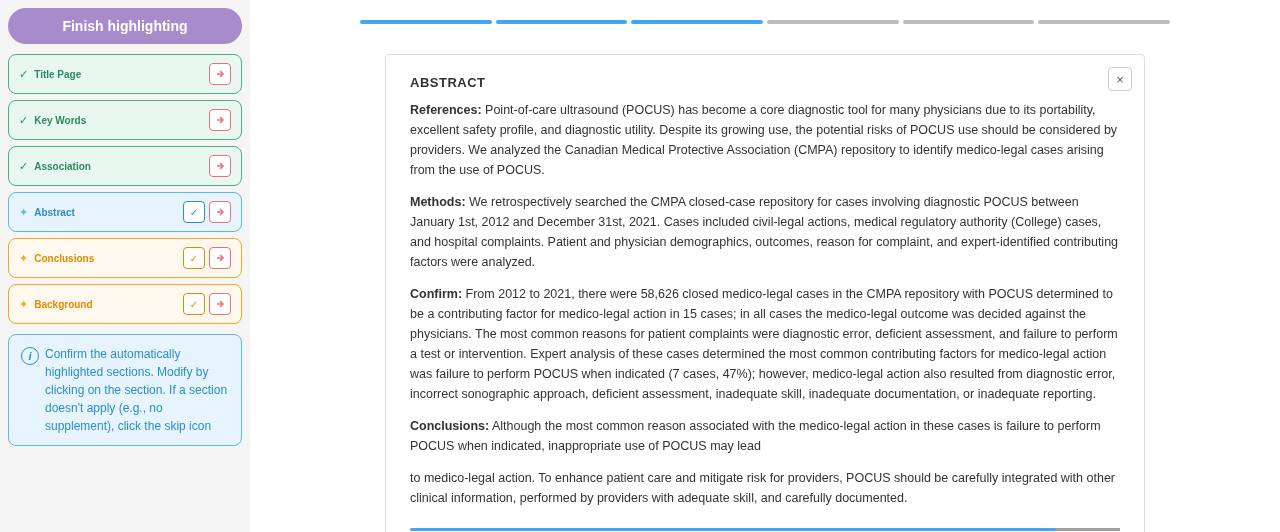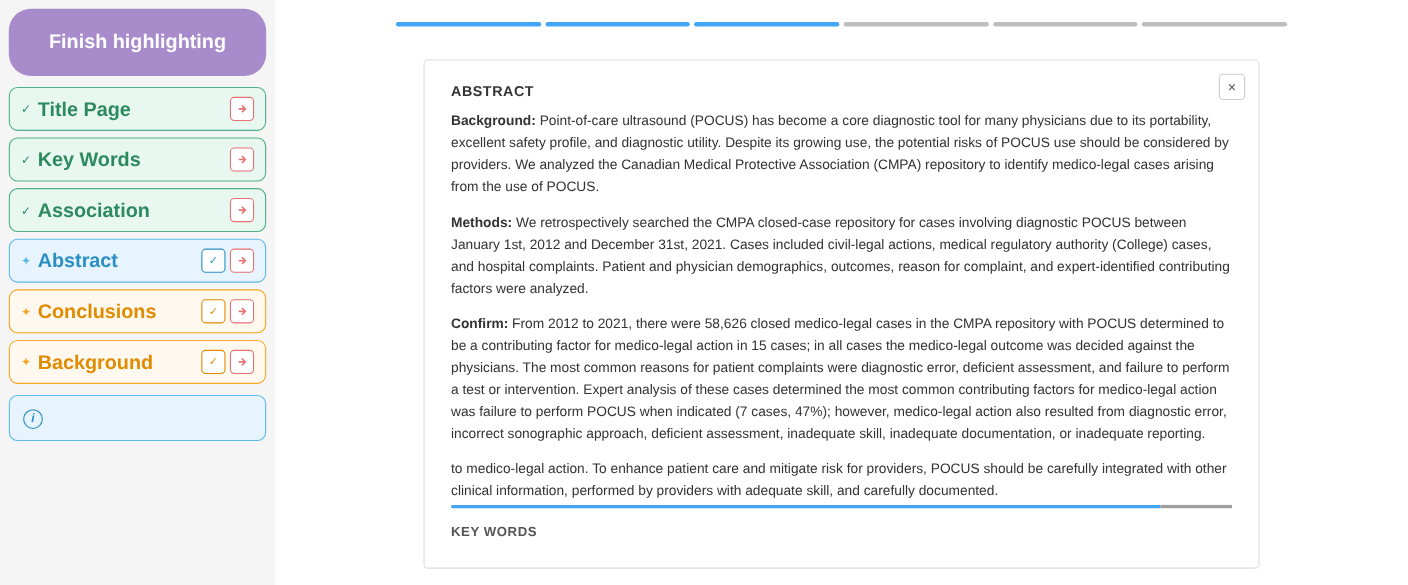--- a/index.html
+++ b/index.html
@@ -21,39 +21,39 @@
       padding: 8px;
       gap: 6px;
       overflow-y: auto;
     }
 
     .finish-btn {
       background: #a78bca;
       color: white;
       border: none;
       border-radius: 20px;
-      padding: 20px 16px;
-      font-size: 18px;
+      padding: 10px 16px;
+      font-size: 14px;
       font-weight: bold;
       cursor: pointer;
       width: 100%;
       margin-bottom: 4px;
     }
 
     .section-item {
       border-radius: 8px;
       padding: 8px 10px;
       display: flex;
       align-items: center;
       justify-content: space-between;
       cursor: pointer;
     }
 
     .section-item .section-label {
-      font-size: 18px;
+      font-size: 10px;
       font-weight: 600;
     }
 
     .section-item .section-icons {
       display: flex;
       gap: 4px;
       align-items: center;
     }
 
     .section-item .icon-btn {
@@ -292,20 +292,21 @@
         <svg width="10" height="10" viewBox="0 0 10 10">
             <line x1="2" y1="5" x2="7" y2="5" stroke="#e57373" stroke-width="1.5"></line>
             <polyline points="5,2 8,5 5,8" fill="none" stroke="#e57373" stroke-width="1.5"></polyline>
           </svg>
       </div>
     </div>
   </div>
 
   <div class="info-box">
     <div class="info-icon">i</div>
+    <span>Confirm the automatically highlighted sections. Modify by clicking on the section. If a section doesn't apply (e.g., no supplement), click the skip icon</span>
   </div>
 </div>
 
 <div class="main-content">
 
   <div style="display:flex; justify-content:center; gap:4px; margin-bottom:16px; padding:0 80px;">
     <div style="height:4px; border-radius:2px; background:#42a5f5; flex:1;"></div>
     <div style="height:4px; border-radius:2px; background:#42a5f5; flex:1;"></div>
     <div style="height:4px; border-radius:2px; background:#42a5f5; flex:1;"></div>
     <div style="height:4px; border-radius:2px; background:#bdbdbd; flex:1;"></div>
@@ -313,37 +314,41 @@
     <div style="height:4px; border-radius:2px; background:#bdbdbd; flex:1;"></div>
   </div>
 
   <div class="doc-panel">
 
     <button class="close-btn">×</button>
 
     <div class="doc-section-title">ABSTRACT</div>
 
     <div class="doc-paragraph">
-      <span class="bold">Background:</span>
+      <span class="bold">References:</span>
       <span> Point-of-care ultrasound (POCUS) has become a core diagnostic tool for many physicians due to its portability, excellent safety profile, and diagnostic utility. Despite its growing use, the potential risks of POCUS use should be considered by providers. We analyzed the Canadian Medical Protective Association (CMPA) repository to identify medico-legal cases arising from the use of POCUS.</span>
     </div>
 
     <div class="doc-paragraph">
       <span class="bold">Methods:</span>
       <span> We retrospectively searched the CMPA closed-case repository for cases involving diagnostic POCUS between January 1st, 2012 and December 31st, 2021. Cases included civil-legal actions, medical regulatory authority (College) cases, and hospital complaints. Patient and physician demographics, outcomes, reason for complaint, and expert-identified contributing factors were analyzed.</span>
     </div>
 
     <div class="doc-paragraph">
       <span class="bold">Confirm:</span>
       <span> From 2012 to 2021, there were 58,626 closed medico-legal cases in the CMPA repository with POCUS determined to be a contributing factor for medico-legal action in 15 cases; in all cases the medico-legal outcome was decided against the physicians. The most common reasons for patient complaints were diagnostic error, deficient assessment, and failure to perform a test or intervention. Expert analysis of these cases determined the most common contributing factors for medico-legal action was failure to perform POCUS when indicated (7 cases, 47%); however, medico-legal action also resulted from diagnostic error, incorrect sonographic approach, deficient assessment, inadequate skill, inadequate documentation, or inadequate reporting.</span>
     </div>
 
+    <div class="doc-paragraph">
+      <span class="bold">Conclusions:</span>
+      <span> Although the most common reason associated with the medico-legal action in these cases is failure to perform POCUS when indicated, inappropriate use of POCUS may lead</span>
+    </div>
 
     <div style="position:relative; margin-bottom: 14px;">
-      <p class="doc-paragraph" style="margin-bottom:4px; padding-bottom: 6px;">to medico-legal action. To enhance patient care and mitigate risk for providers, POCUS should be carefully integrated with other clinical information, performed by providers with adequate skill, and carefully documented.</p>
+      <p class="doc-paragraph" style="margin-bottom:4px; padding-bottom: 23px;">to medico-legal action. To enhance patient care and mitigate risk for providers, POCUS should be carefully integrated with other clinical information, performed by providers with adequate skill, and carefully documented.</p>
 
       <div style="position:absolute; bottom:0; left:0; right:0; height:3px; display:flex; gap:0;">
         <div style="flex:3; height:3px; background:#42a5f5; border-radius:2px 0 0 2px;"></div>
         <div style="flex:0.3; height:3px; background:#9e9e9e;"></div>
       </div>
     </div>
 
     <div class="doc-keyword-title">KEY WORDS</div>
 
   </div>

